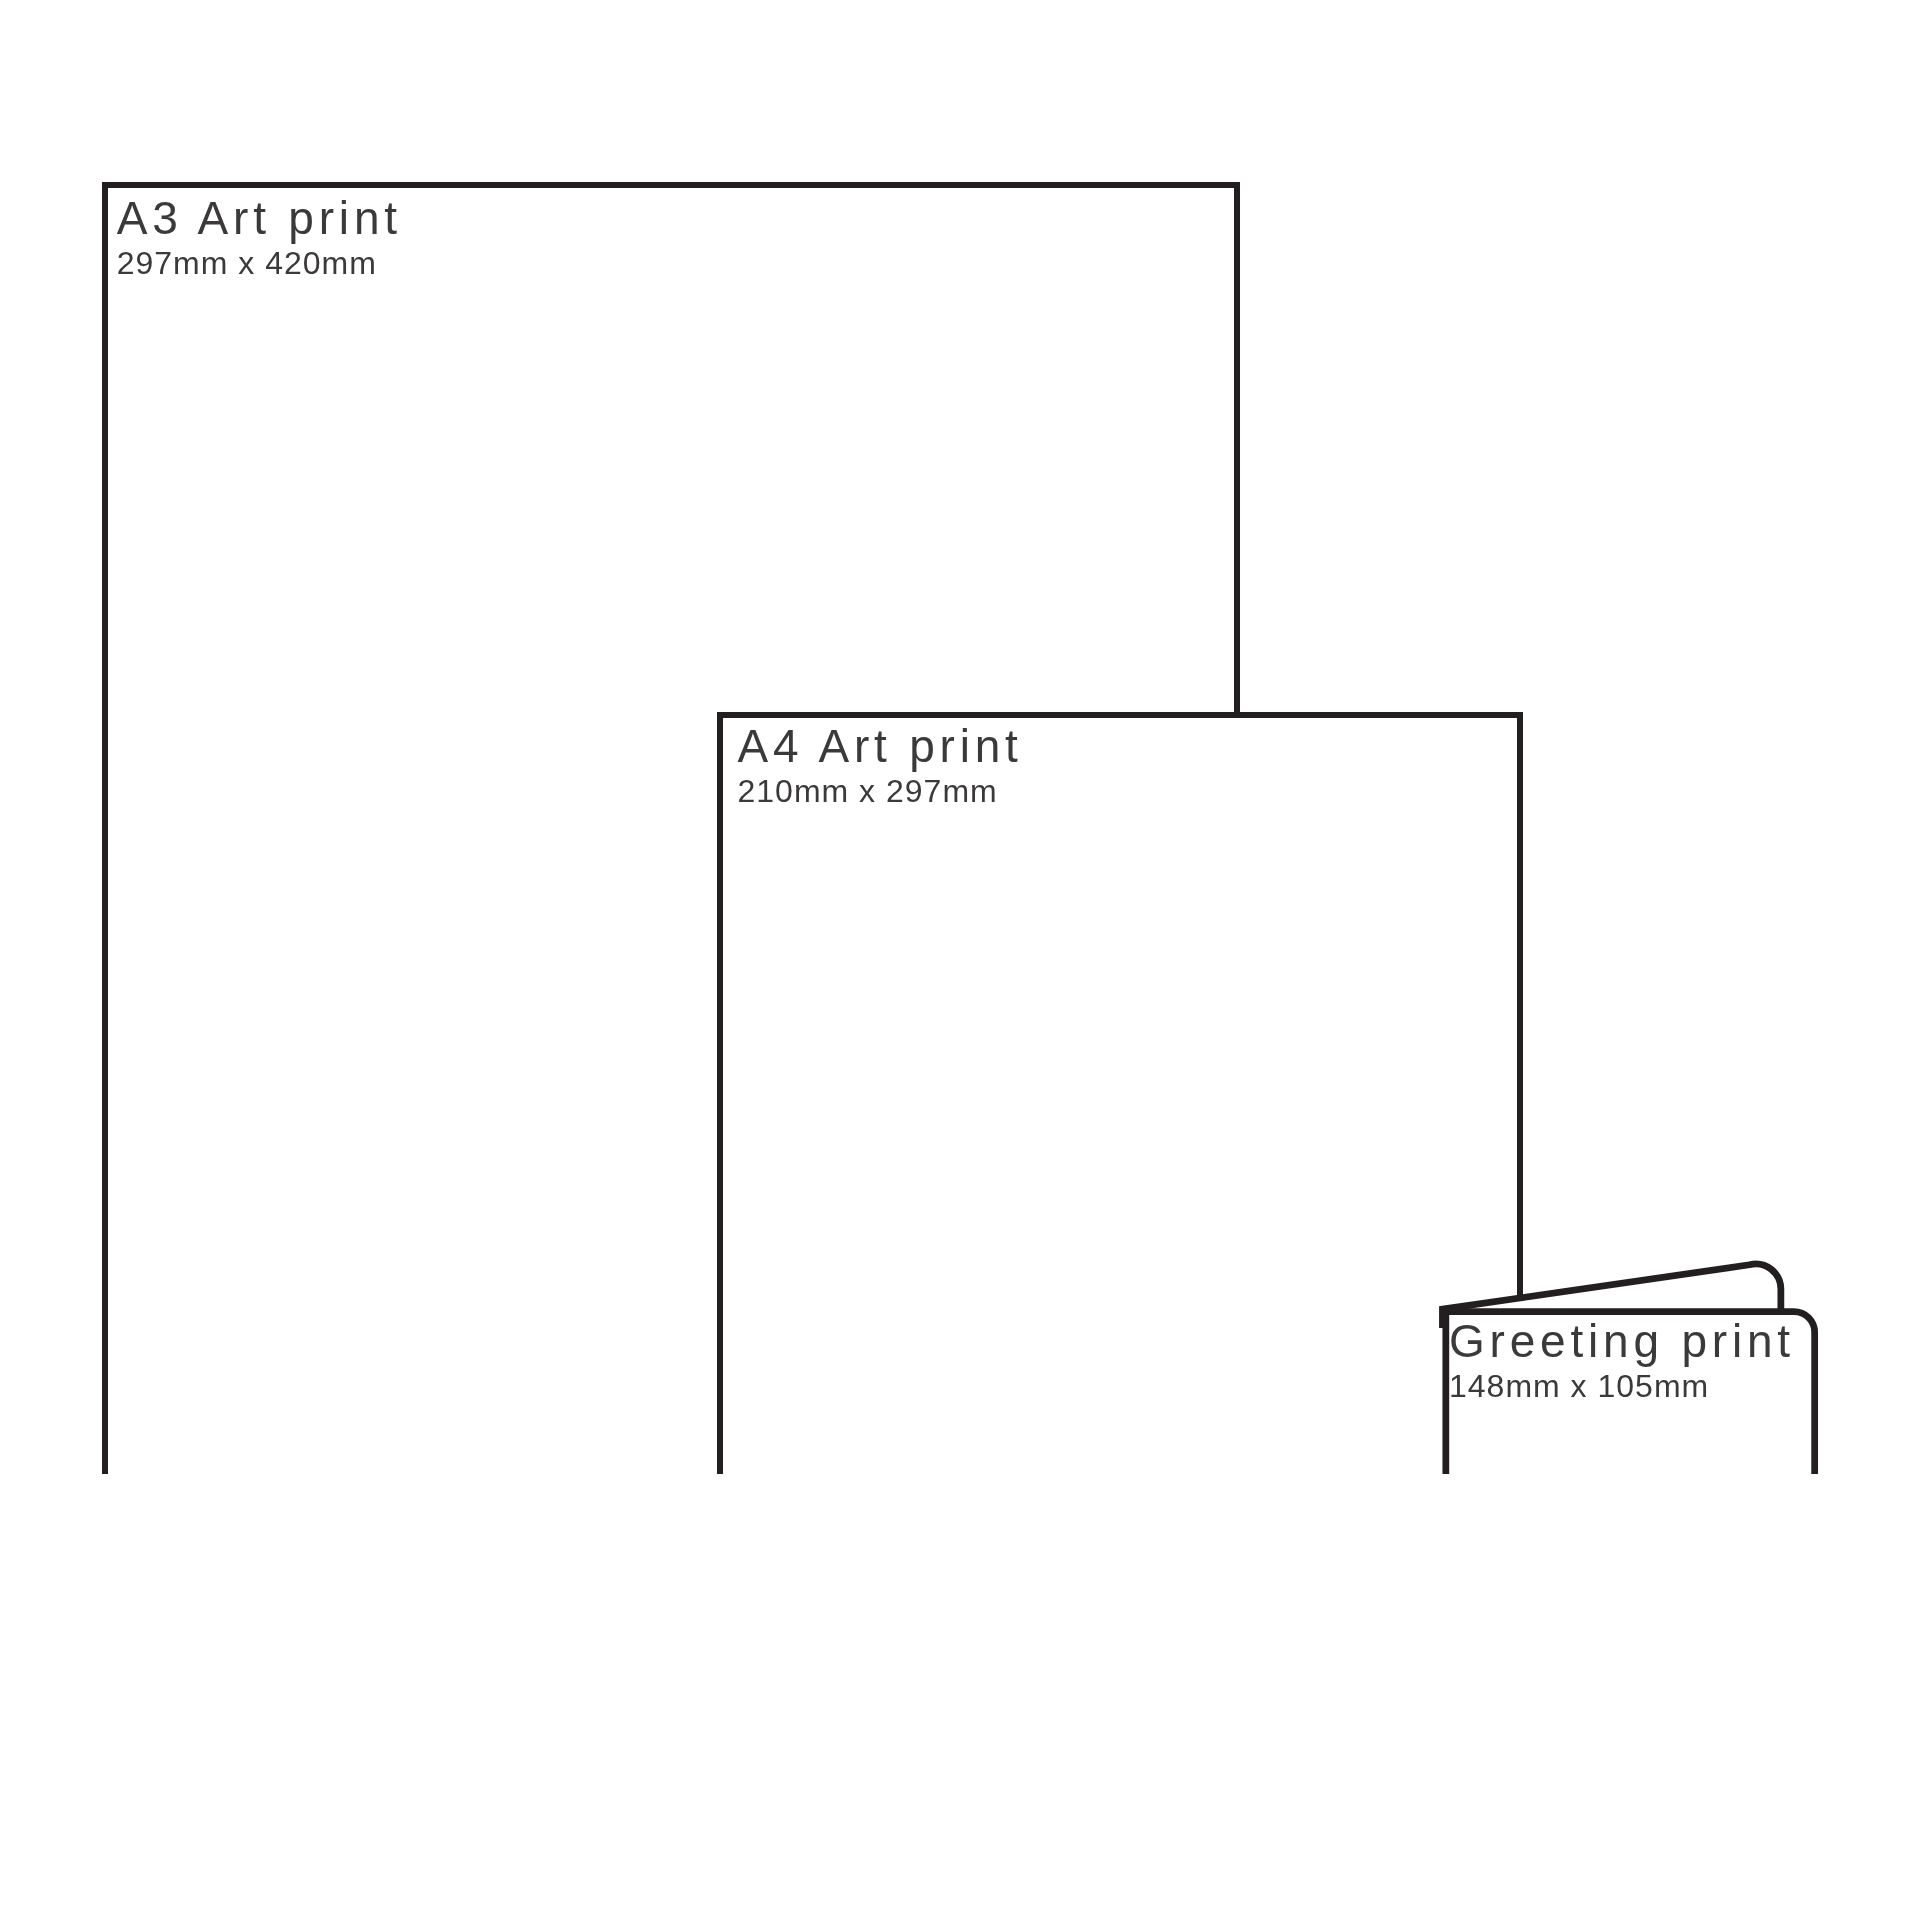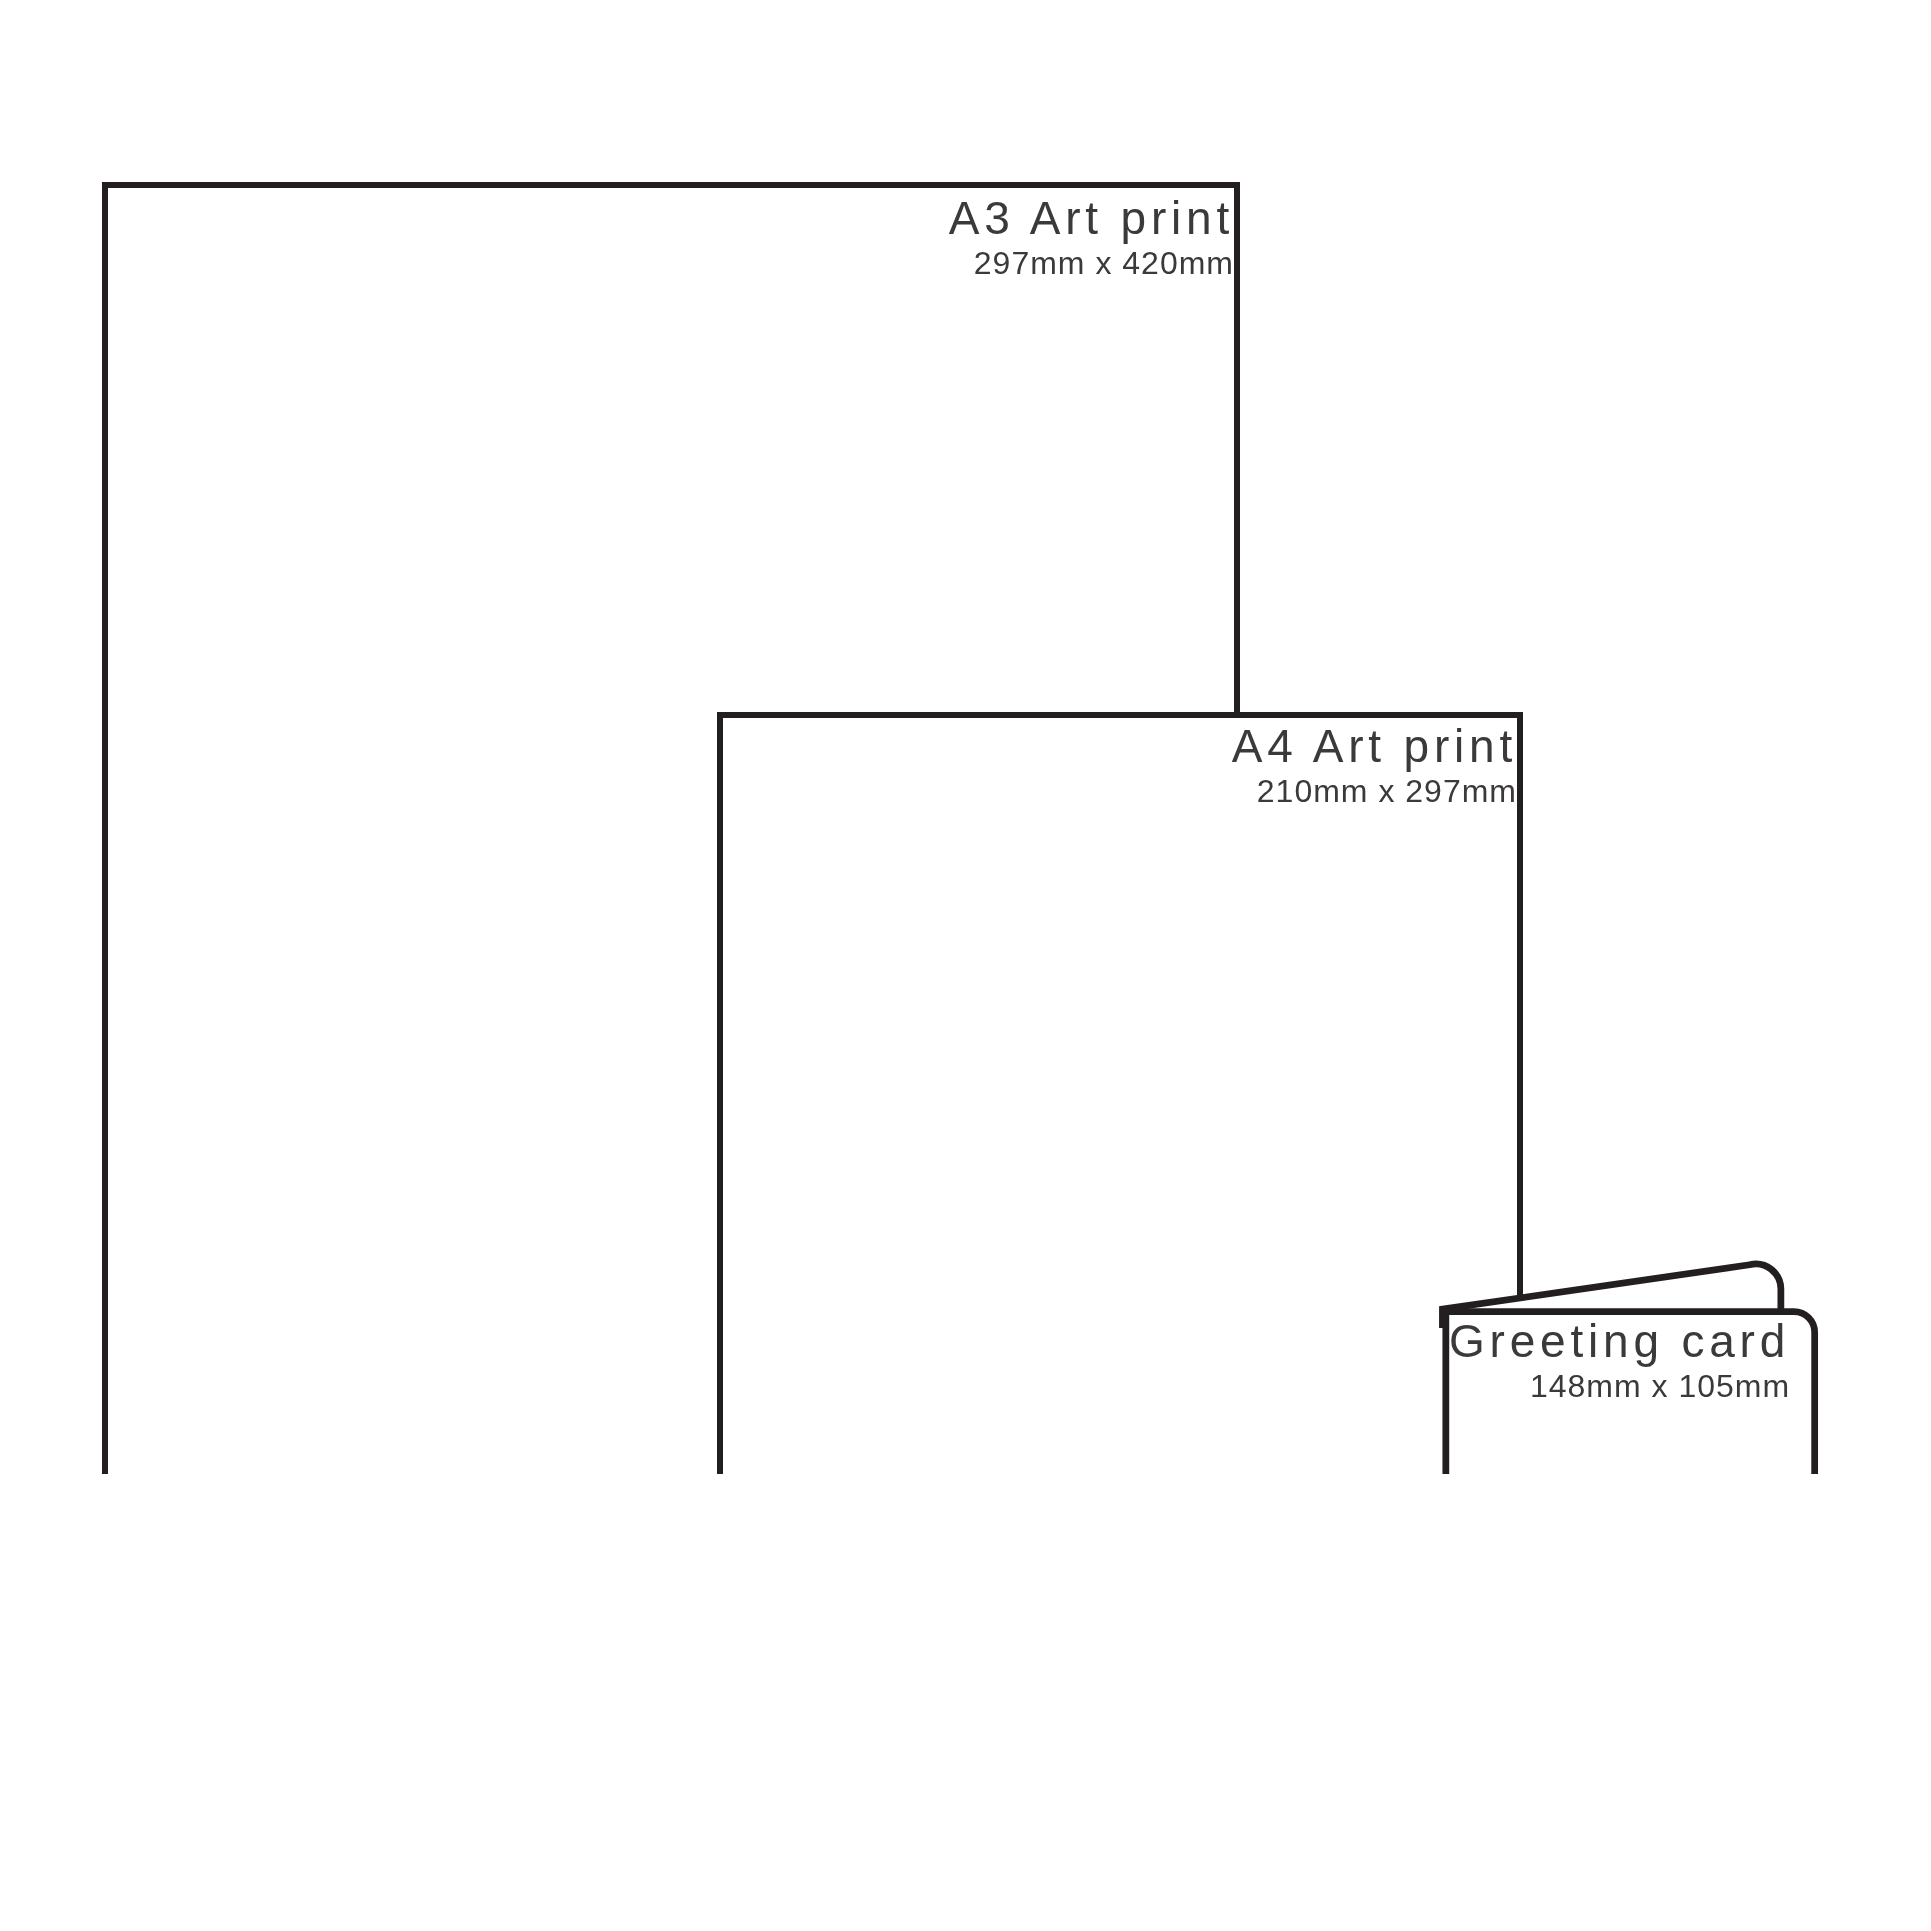--- a/index.html
+++ b/index.html
@@ -9,21 +9,20 @@
   }
   * { margin: 0; padding: 0; box-sizing: border-box; }
   html, body { background: var(--bg); }
   #canvas {
     position: relative;
     width: 1931px;
     height: 1474px;
     background: var(--bg);
     overflow: hidden;
     font-family: "Liberation Sans", sans-serif;
-    text-align: right;
   }
   .sheet {
     position: absolute;
     background: var(--bg);
     border: 6.8px solid var(--outline);
   }
   #a3-sheet {
     left: 102px; top: 182px;
     width: 1138px; height: 1610px;
     z-index: 1;
@@ -84,18 +83,18 @@
   </div>
 
   <svg id="card-svg" viewBox="0 0 2000 2000" xmlns="http://www.w3.org/2000/svg">
 
     <path d="M 1494 1356 L 1812 1310 A 26 26 0 0 1 1844.5 1336 L 1844.5 1372 L 1494 1372 Z" fill="#ffffff" stroke="#231f20" stroke-width="7" stroke-linejoin="miter"></path>
 
     <path d="M 1497.5 1358.5 L 1858 1358.5 A 21.5 21.5 0 0 1 1879.5 1380 L 1879.5 1891 A 21.5 21.5 0 0 1 1858 1912.5 L 1497.5 1912.5 Z" fill="#ffffff" stroke="#231f20" stroke-width="7" stroke-linejoin="miter"></path>
   </svg>
 
   <div class="label" id="card-label">
-    <div class="title">Greeting card</div>
+    <div class="title">Greeting print</div>
     <div class="dims">148mm x 105mm</div>
   </div>
 
 </div>
 
 
 </body></html>

